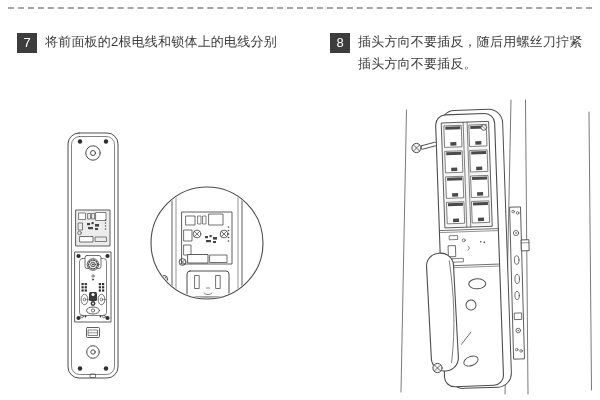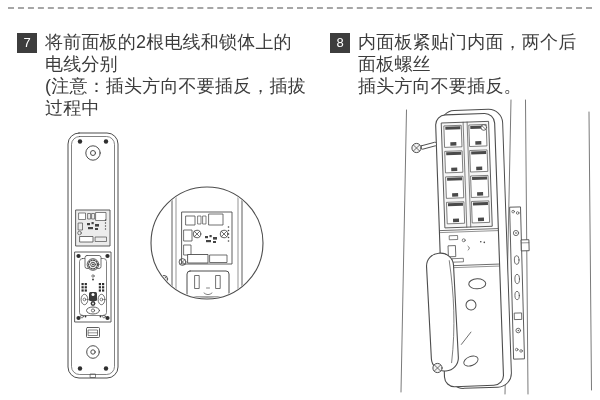--- a/index.html
+++ b/index.html
@@ -15,45 +15,44 @@
   .step{
     position:absolute;display:flex;align-items:flex-start;gap:8px;
   }
   .step--7{left:17px;top:33px;width:292px;}
   .step--8{left:330px;top:33px;width:264px;}
   .badge{
     flex:0 0 20px;width:20px;height:20px;background:#3d3d3d;color:#ffffff;
     font-size:13px;line-height:20px;text-align:center;
   }
   .lines{
-    font-size:18px;line-height:22px;color:#3c3c3c;letter-spacing:.2px;
+    font-size:13px;line-height:22px;color:#3c3c3c;letter-spacing:.2px;
     margin-top:-2px;
   }
   .fig{position:absolute;}
   .fig--7{left:30px;top:122px;}
   .fig--8{left:392px;top:98px;}
   svg{display:block;}
 </style>
 </head>
 <body>
 
 <div class="dash-top"></div>
 
 <div class="step step--7">
   <div class="badge">7</div>
   <div class="lines">
     <div>将前面板的2根电线和锁体上的电线分别</div>
-    <div>(注意：插头方向不要插反，插拔过程中</div>
   </div>
 </div>
 
 <div class="step step--8">
   <div class="badge">8</div>
   <div class="lines">
-    <div>内面板紧贴门内面，两个后面板螺丝</div>
+    <div>插头方向不要插反，随后用螺丝刀拧紧</div>
     <div>插头方向不要插反。</div>
   </div>
 </div>
 
 <div class="fig fig--7">
 <svg width="270" height="275" viewBox="0 0 270 275">
   <g stroke="#4d4d4d" fill="none" stroke-width="1" stroke-linecap="round" stroke-linejoin="round">
 
     <g>
       <rect x="38" y="11" width="50" height="245" rx="11" fill="#fff"></rect>

